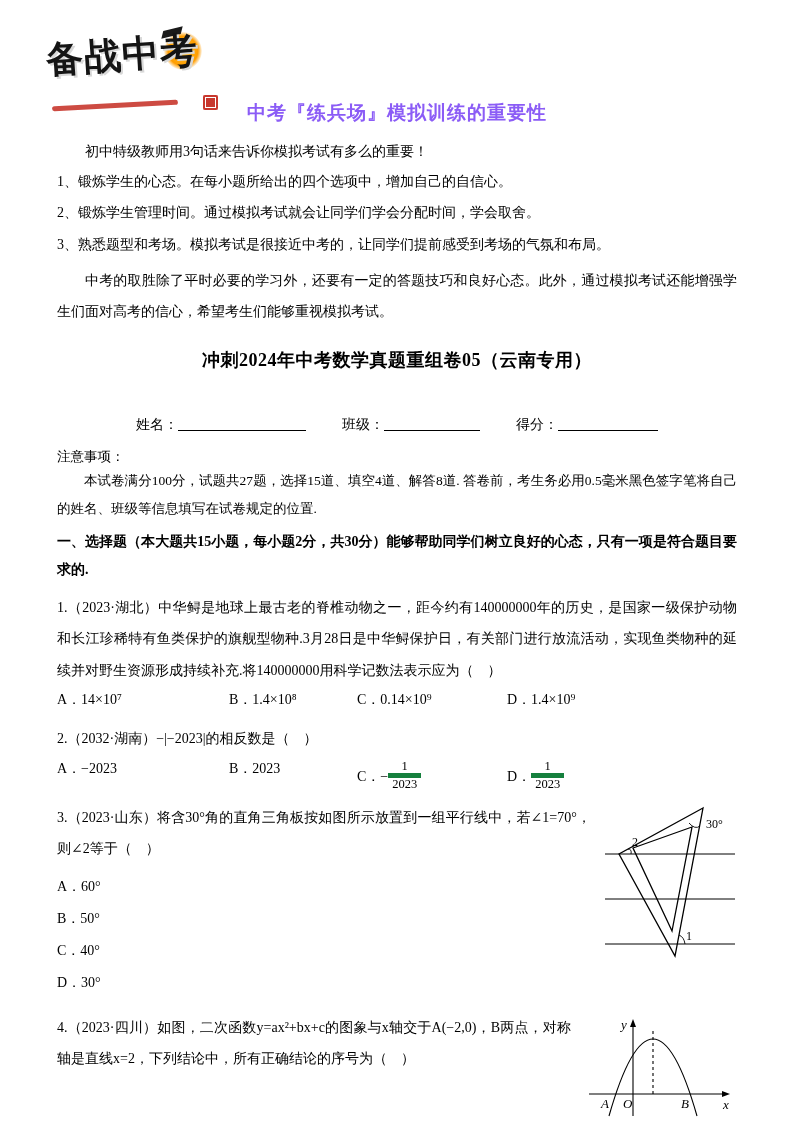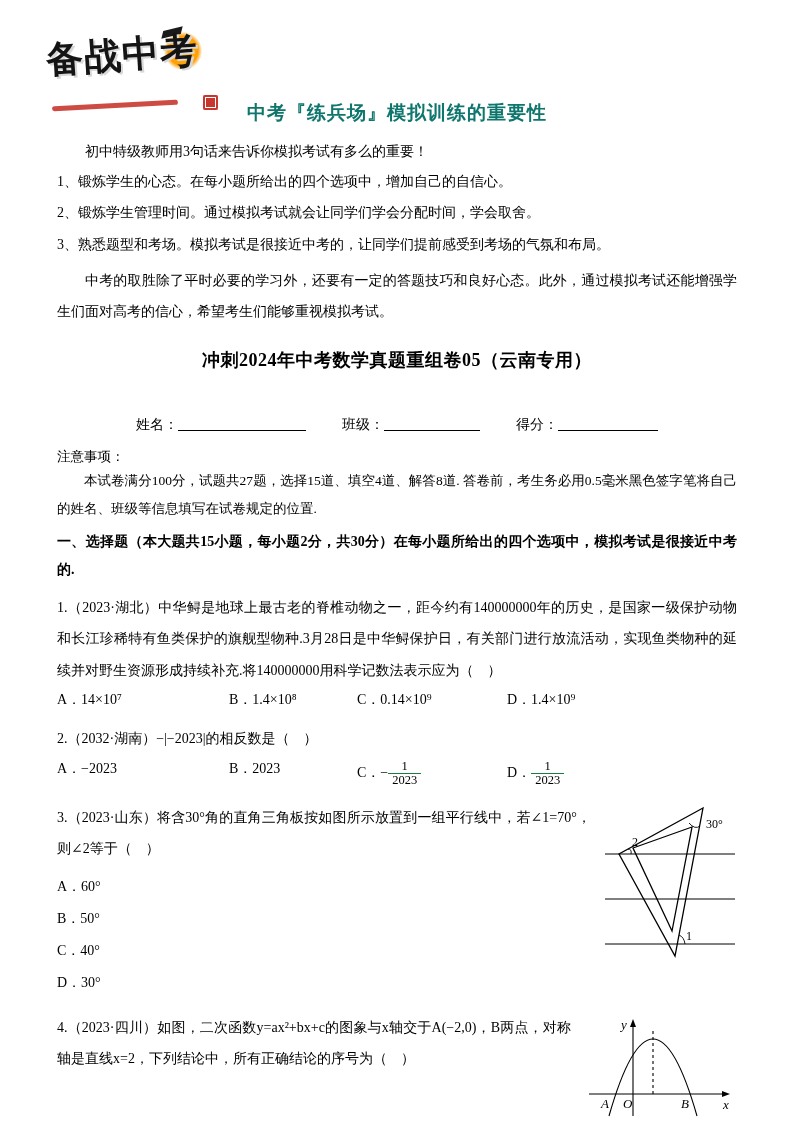--- a/index.html
+++ b/index.html
@@ -16,21 +16,21 @@
       font-size:37px;line-height:1.1;letter-spacing:1px;color:#141414;transform:rotate(-4deg);
       text-shadow:2px 2px 0 #d8d8d8;}
   .logo-cap{position:absolute;top:-5px;left:116px;width:20px;height:7px;background:#1a1a1a;
       transform:rotate(-14deg) skewX(-28deg);}
   .logo-stroke{position:absolute;left:6px;bottom:12px;width:126px;height:5px;border-radius:3px;
       background:#c8372d;transform:rotate(-3deg);opacity:.9;}
   .logo-seal{position:absolute;right:18px;bottom:10px;width:15px;height:15px;background:#c8372d;
       border-radius:2px;box-shadow:inset 0 0 0 2px #c8372d, inset 0 0 0 3px #fff;}
 
   
-  .article-title{margin:0 0 14px;text-align:center;color:#0f766e;font-size:19px;font-weight:bold;
+  .article-title{margin:0 0 14px;text-align:center;color:#8b5cf6;font-size:19px;font-weight:bold;
       font-family:"DejaVu Sans","Liberation Sans",sans-serif;letter-spacing:1px;}
   p{margin:0;}
   .indent{text-indent:2em;}
   .intro{line-height:1.7;margin-bottom:7px;}
   .point{line-height:1.6;margin-bottom:9px;}
   .point .b{font-weight:normal;}
   .closing{line-height:2.25;text-align:justify;margin-bottom:4px;}
 
   
   .exam-title{margin:20px 0 15px;text-align:center;font-size:18px;font-weight:bold;letter-spacing:.5px;}
@@ -46,21 +46,21 @@
   
   .question{margin-top:8px;}
   .qtext{line-height:2.25;text-align:justify;}
   .opts{display:flex;margin:5px 0 2px;min-height:24px;}
   .opts > .opt:nth-child(1){width:172px;}
   .opts > .opt:nth-child(2){width:128px;}
   .opts > .opt:nth-child(3){width:150px;}
   .opts-tall{min-height:34px;}
   .frac{display:inline-block;vertical-align:-7px;text-align:center;line-height:1.05;font-size:12.5px;}
   .frac .fnum{display:block;padding:0 4px;}
-  .frac .fden{display:block;border-top:1px solid #15803d;padding:0 4px;}
+  .frac .fden{display:block;border-top:5px solid #15803d;padding:0 4px;}
   .optline{line-height:1.5;margin:11px 0;}
   .clearfix::after{content:"";display:block;clear:both;}
   .fig{float:right;margin:2px 2px 2px 14px;}
   .figlabel{font-family:"Liberation Serif",serif;font-size:12px;fill:#000;}
   .figlabel-i{font-family:"Liberation Serif",serif;font-size:13px;font-style:italic;fill:#000;}
 </style>
 </head>
 <body>
 
 <div class="page">
@@ -84,21 +84,21 @@
 
   <h2 class="exam-title">冲刺2024年中考数学真题重组卷05（云南专用）</h2>
 
   <div class="fill-line">
     <span>姓名：</span><span class="blank blank-name"></span><span>班级：</span><span class="blank blank-class"></span><span>得分：</span><span class="blank blank-score"></span>
   </div>
 
   <p class="notice-title">注意事项：</p>
   <p class="notice-body indent">本试卷满分100分，试题共27题，选择15道、填空4道、解答8道. 答卷前，考生务必用0.5毫米黑色签字笔将自己的姓名、班级等信息填写在试卷规定的位置.</p>
 
-  <p class="section-title">一、选择题（本大题共15小题，每小题2分，共30分）在每小题所给出的四个选项中，模拟考试是很接近中考的.</p>
+  <p class="section-title">一、选择题（本大题共15小题，每小题2分，共30分）能够帮助同学们树立良好的心态，只有一项是符合题目要求的.</p>
 
   <div class="question">
     <p class="qtext">1.（2023·湖北）中华鲟是地球上最古老的脊椎动物之一，距今约有140000000年的历史，是国家一级保护动物和长江珍稀特有鱼类保护的旗舰型物种.3月28日是中华鲟保护日，有关部门进行放流活动，实现鱼类物种的延续并对野生资源形成持续补充.将140000000用科学记数法表示应为（　）</p>
     <div class="opts">
       <span class="opt">A．14×10⁷</span>
       <span class="opt">B．1.4×10⁸</span>
       <span class="opt">C．0.14×10⁹</span>
       <span class="opt">D．1.4×10⁹</span>
     </div>
   </div>

